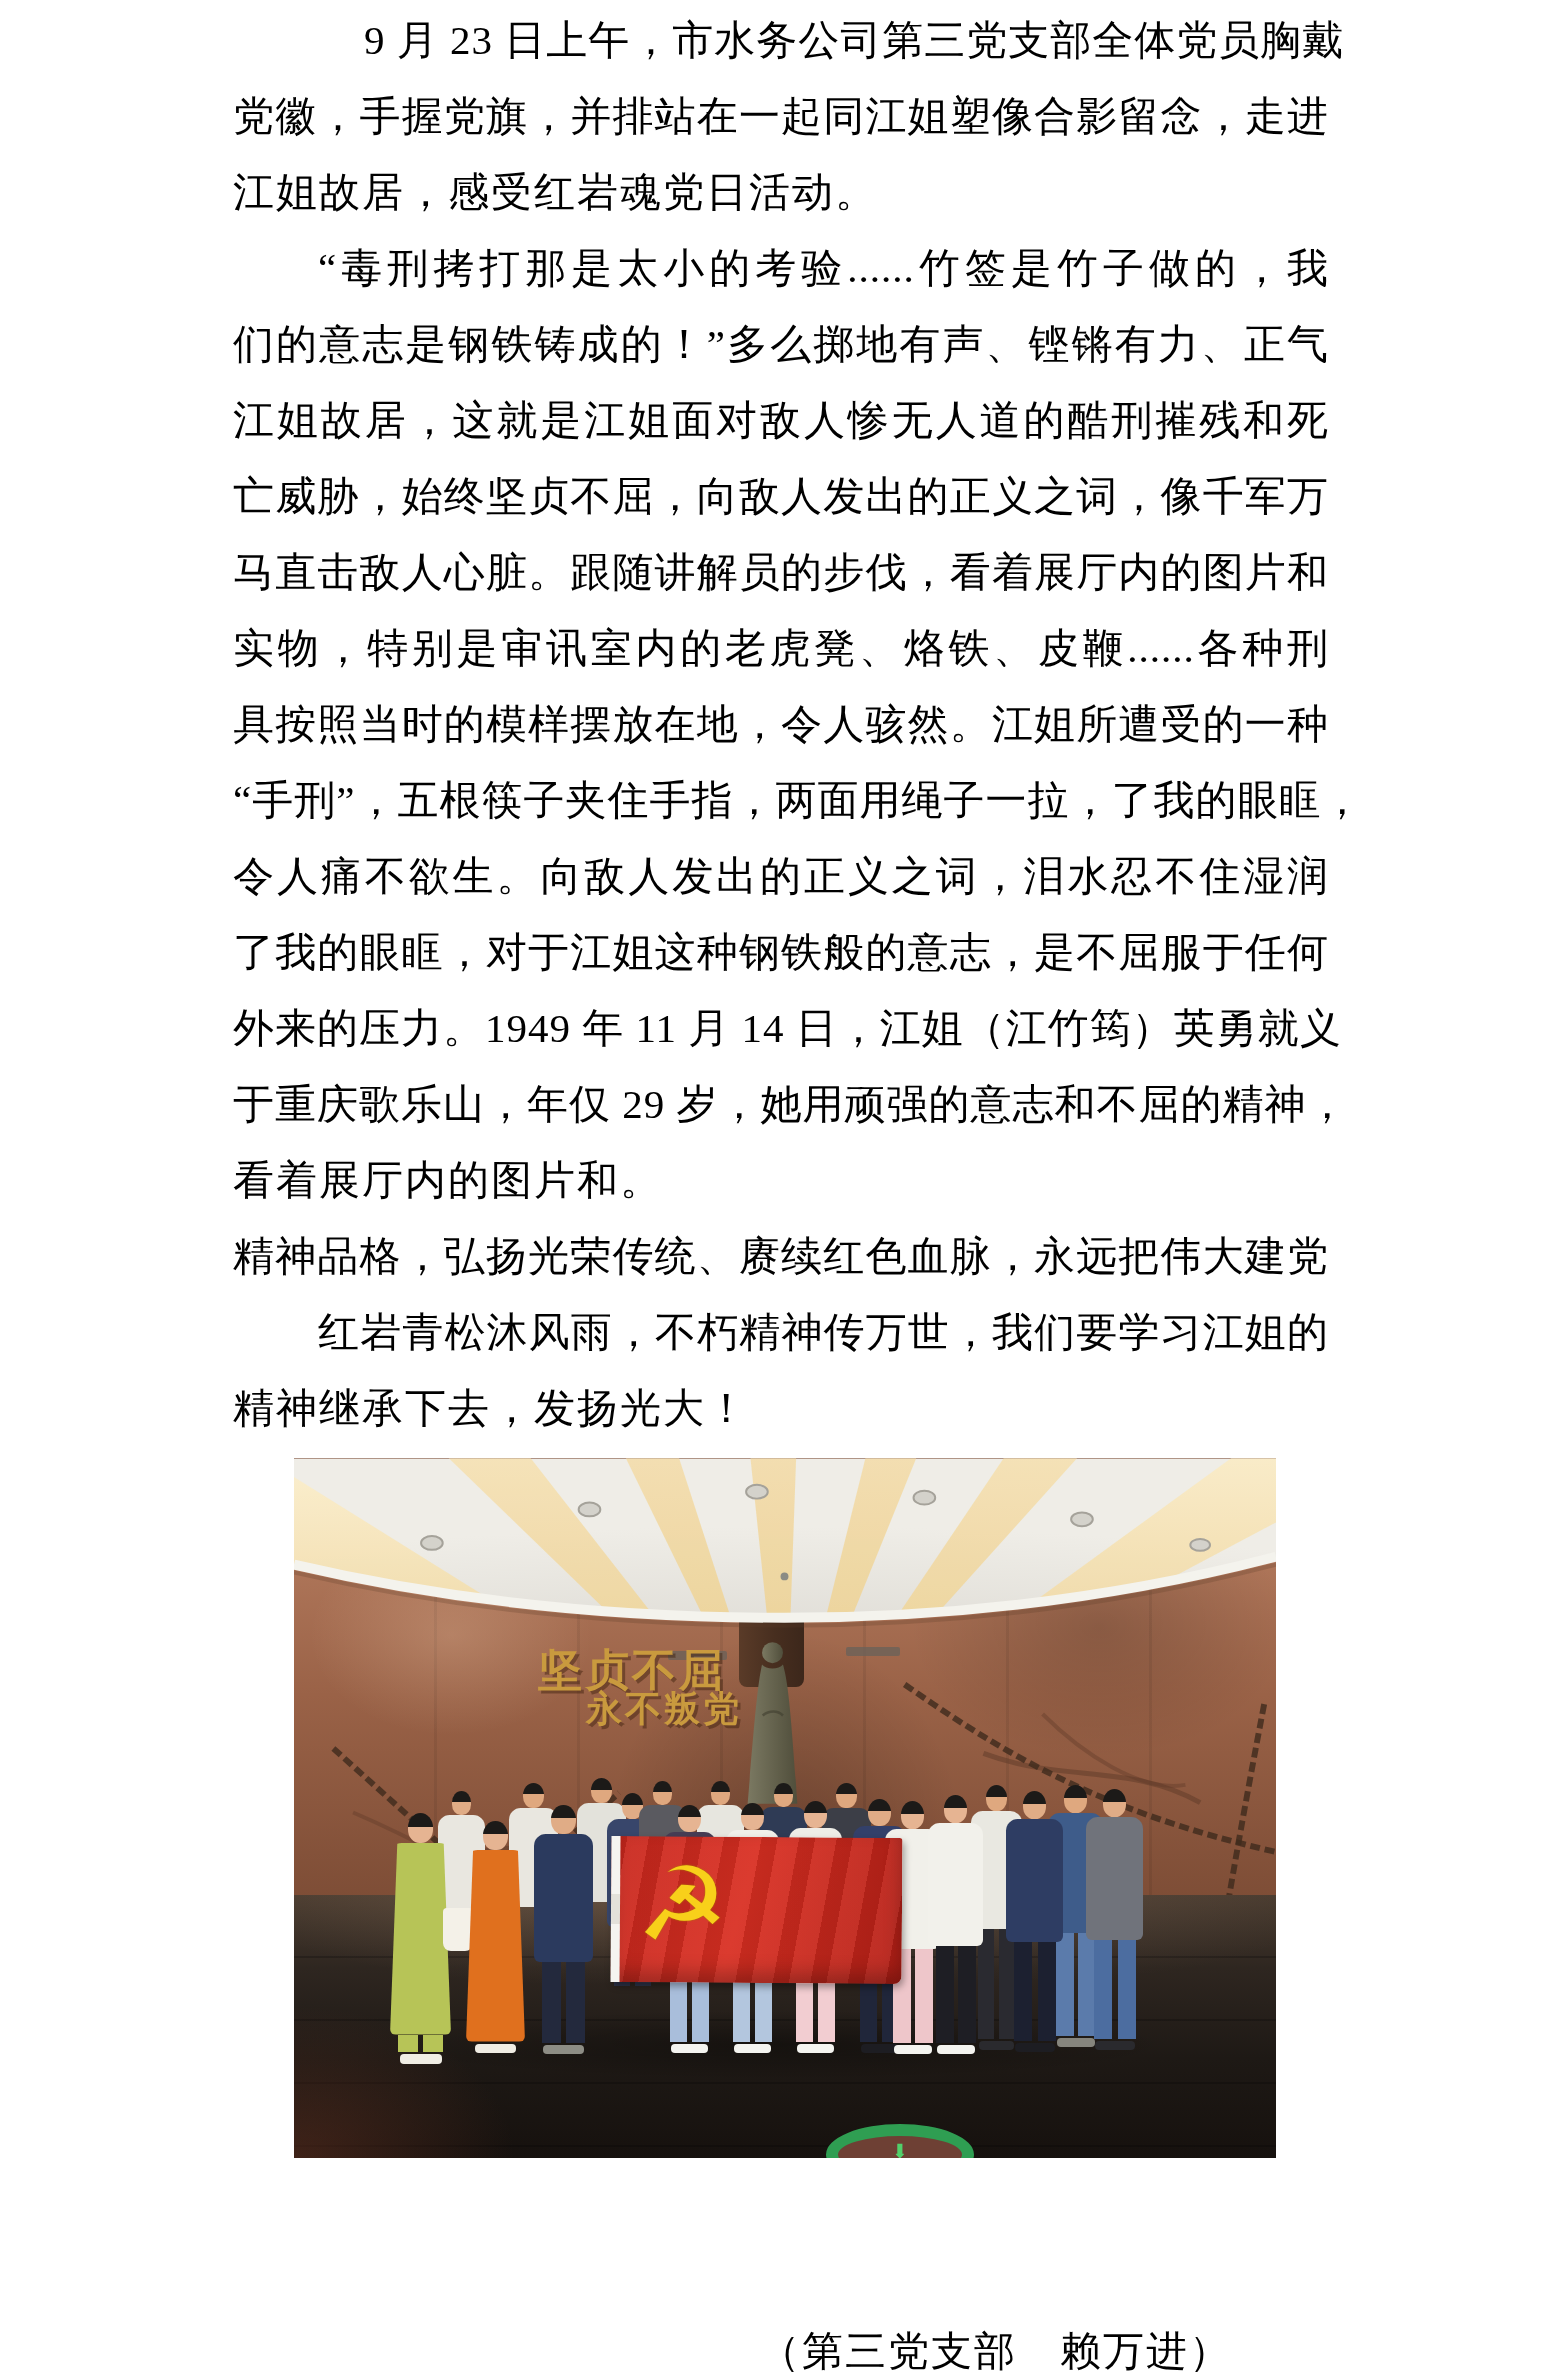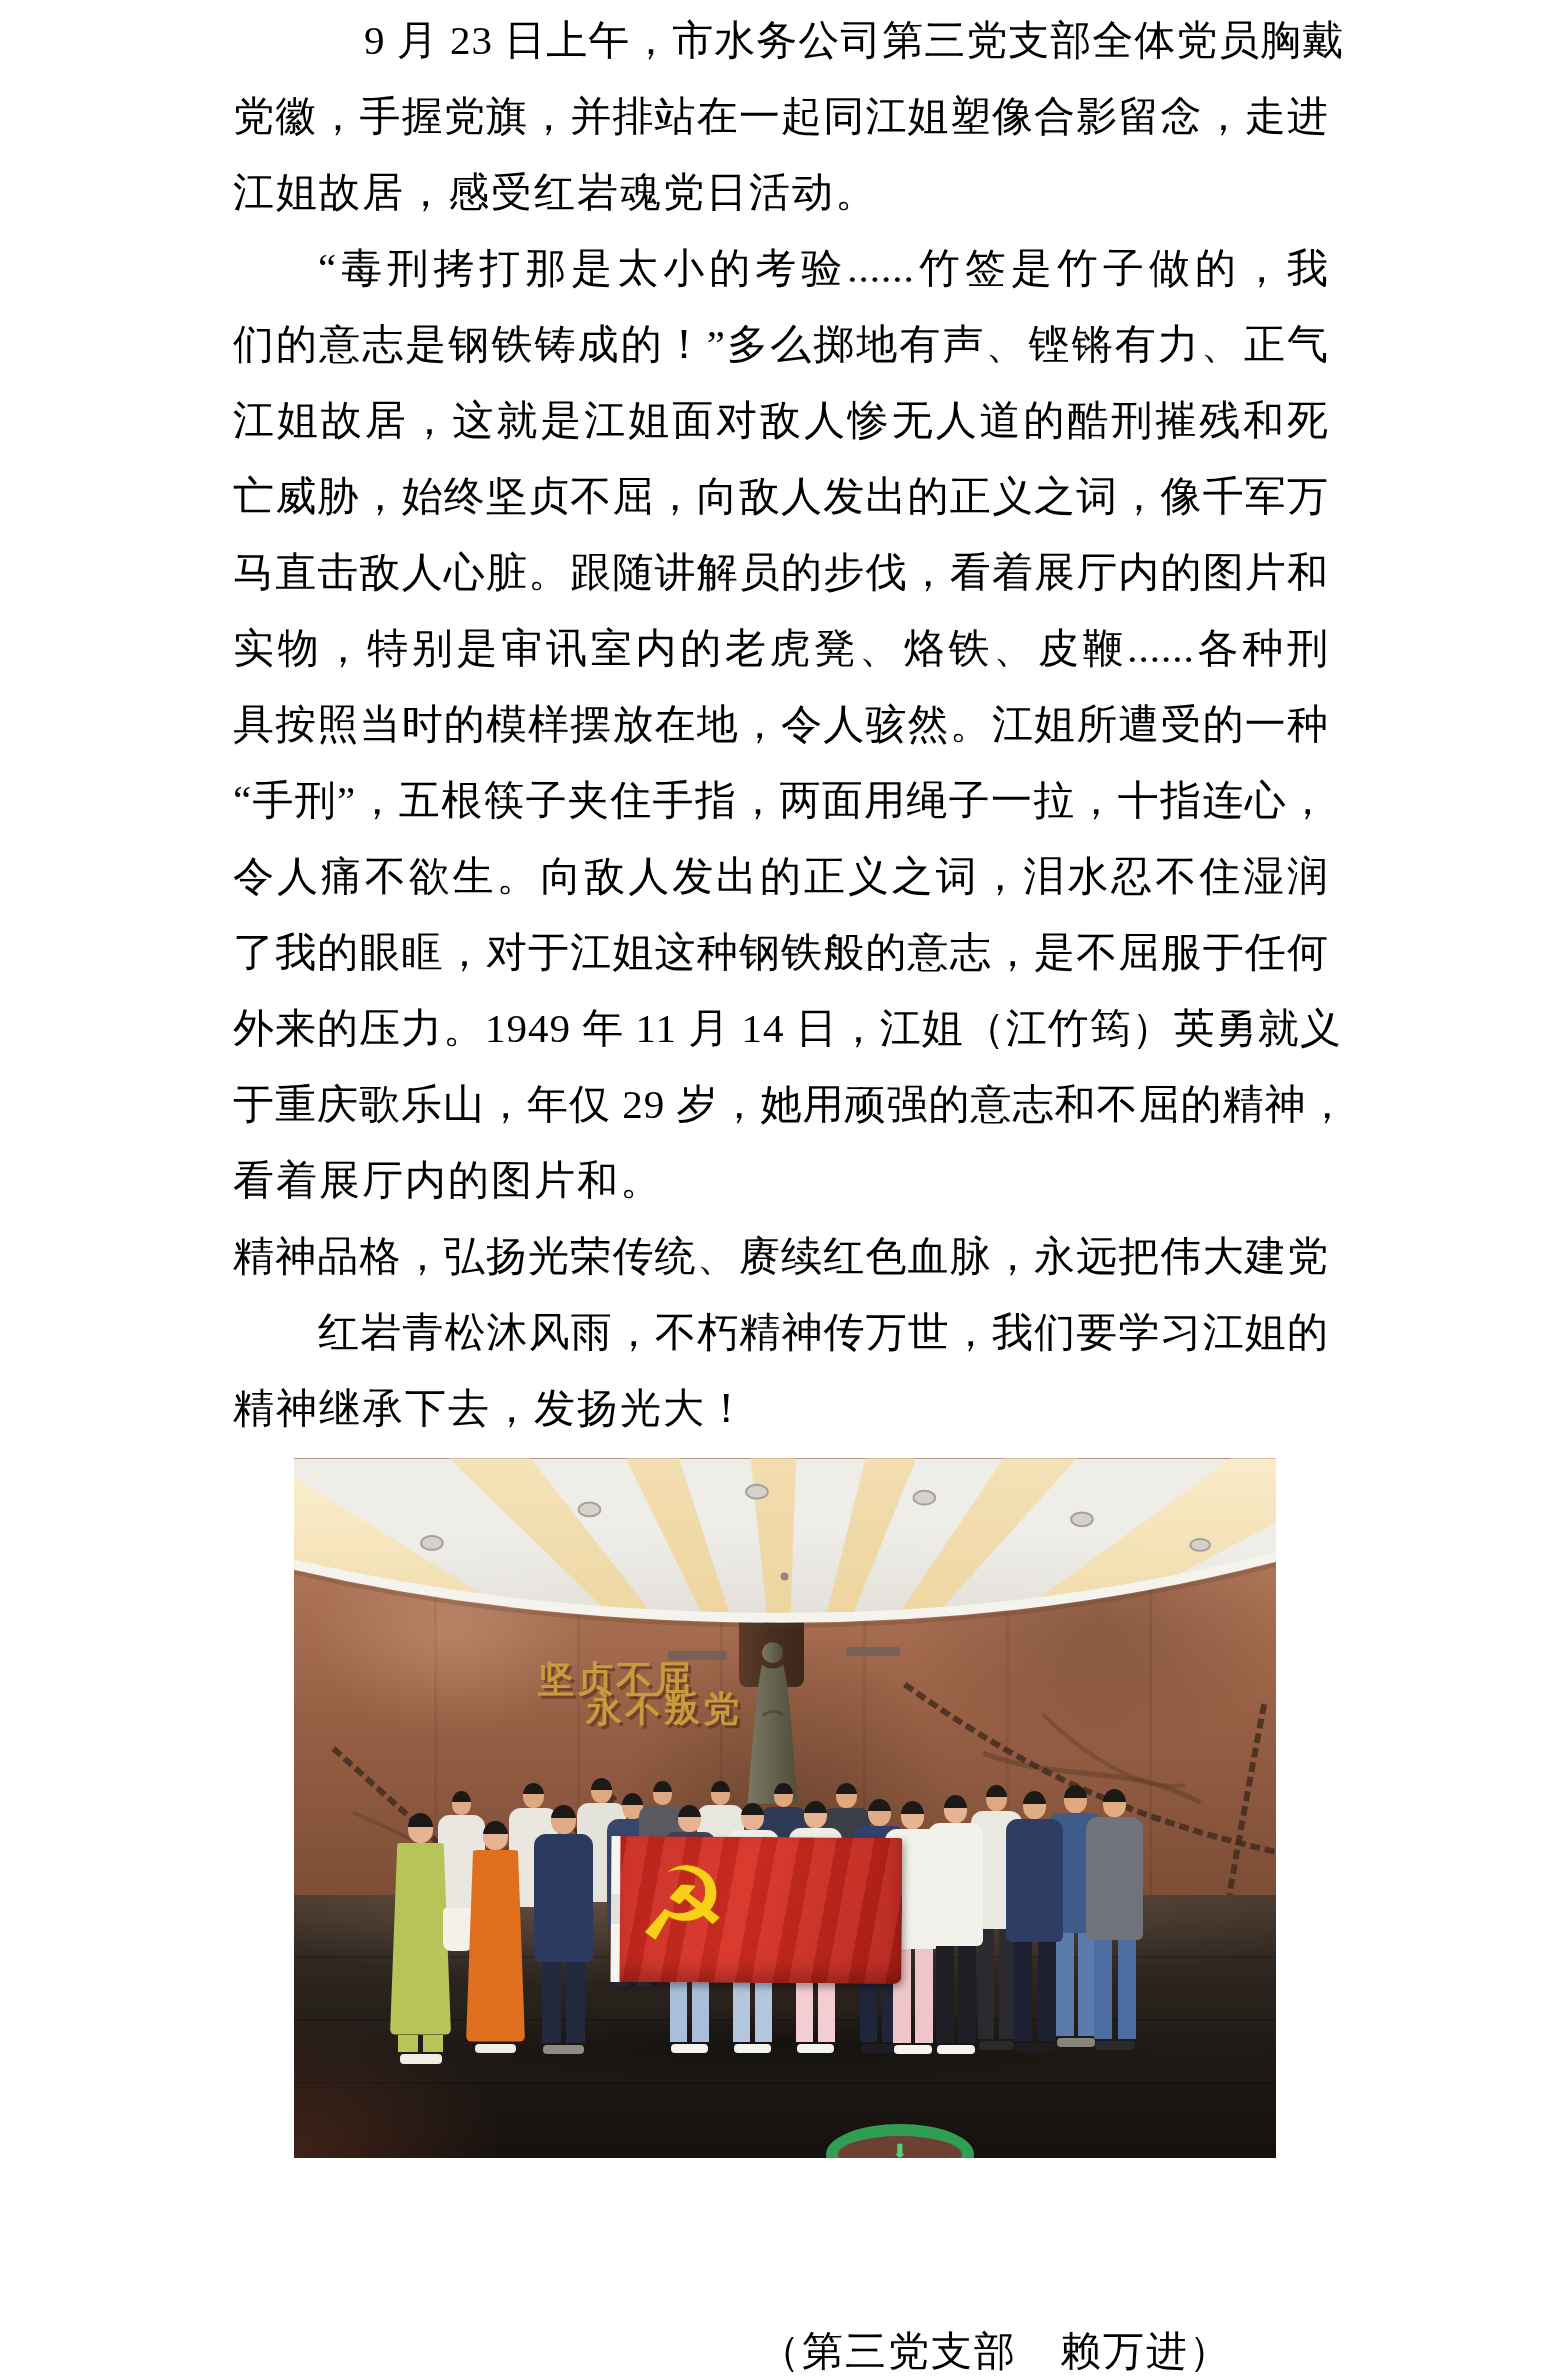--- a/index.html
+++ b/index.html
@@ -26,21 +26,21 @@
       linear-gradient(180deg,#b57c5f 0%,#9a6247 45%,#7c4c35 100%);
     border-bottom:3.9px solid #241a14;}
   .wall-deco{position:absolute;left:0;top:59px;width:982px;height:394px;}
   .vent{position:absolute;height:8.9px;background:#6b6259;border-radius:2px;opacity:.8;}
   .ceiling{position:absolute;left:0;top:0;width:982px;height:227px;}
   .trunk{position:absolute;left:445px;top:130px;width:65px;height:99px;
          background:linear-gradient(90deg,#5a3b28,#472e1f 55%,#3c271b);border-radius:7.9px;}
   .slogan{position:absolute;font-weight:bold;color:var(--slogan-gold,#c99a3e);
           text-shadow:3px 3px 0 rgba(60,30,10,.45);letter-spacing:3px;
           font-family:"Liberation Sans","DejaVu Sans",sans-serif;}
-  .slogan.l1{left:244px;top:197px;font-size:36px;}
+  .slogan.l1{left:244px;top:183px;font-size:44px;}
   .slogan.l2{left:292px;top:227px;font-size:36px;}
   .statue{position:absolute;left:439px;top:179px;}
   .floor{position:absolute;left:0;top:437px;width:982px;height:263px;
     background:
       radial-gradient(512px 128px at 30% 0%, rgba(190,150,120,.22), transparent 70%),
       radial-gradient(414px 108px at 75% 4%, rgba(160,130,110,.14), transparent 70%),
       radial-gradient(315px 217px at 0% 100%, rgba(130,62,40,.38), transparent 70%),
       repeating-linear-gradient(180deg, transparent 0 61px, rgba(0,0,0,.22) 61px 63px),
       linear-gradient(180deg,#4a3c30 0%,#2e2620 28%,#1e1915 62%,#16110e 100%);}
   .crowd-shadow{position:absolute;left:89px;top:552px;width:788px;height:69px;border-radius:50%;
@@ -75,21 +75,21 @@
       <div class="ln ind1">9 月 23 日上午，市水务公司第三党支部全体党员胸戴</div>
       <div class="ln ">党徽，手握党旗，并排站在一起同江姐塑像合影留念，走进</div>
       <div class="ln end">江姐故居，感受红岩魂党日活动。</div>
       <div class="ln ind2">“毒刑拷打那是太小的考验......竹签是竹子做的，我</div>
       <div class="ln ">们的意志是钢铁铸成的！”多么掷地有声、铿锵有力、正气</div>
       <div class="ln ">江姐故居，这就是江姐面对敌人惨无人道的酷刑摧残和死</div>
       <div class="ln ">亡威胁，始终坚贞不屈，向敌人发出的正义之词，像千军万</div>
       <div class="ln ">马直击敌人心脏。跟随讲解员的步伐，看着展厅内的图片和</div>
       <div class="ln ">实物，特别是审讯室内的老虎凳、烙铁、皮鞭......各种刑</div>
       <div class="ln ">具按照当时的模样摆放在地，令人骇然。江姐所遭受的一种</div>
-      <div class="ln ">“手刑”，五根筷子夹住手指，两面用绳子一拉，十指连心，</div>
+      <div class="ln ">“手刑”，五根筷子夹住手指，两面用绳子一拉，了我的眼眶，</div>
       <div class="ln ">令人痛不欲生。向敌人发出的正义之词，泪水忍不住湿润</div>
       <div class="ln ">了我的眼眶，对于江姐这种钢铁般的意志，是不屈服于任何</div>
       <div class="ln ">外来的压力。1949 年 11 月 14 日，江姐（江竹筠）英勇就义</div>
       <div class="ln ">于重庆歌乐山，年仅 29 岁，她用顽强的意志和不屈的精神，</div>
       <div class="ln end">看着展厅内的图片和。</div>
       <div class="ln ">精神品格，弘扬光荣传统、赓续红色血脉，永远把伟大建党</div>
       <div class="ln ind2">红岩青松沐风雨，不朽精神传万世，我们要学习江姐的</div>
       <div class="ln end">精神继承下去，发扬光大！</div>
     </div>
 

